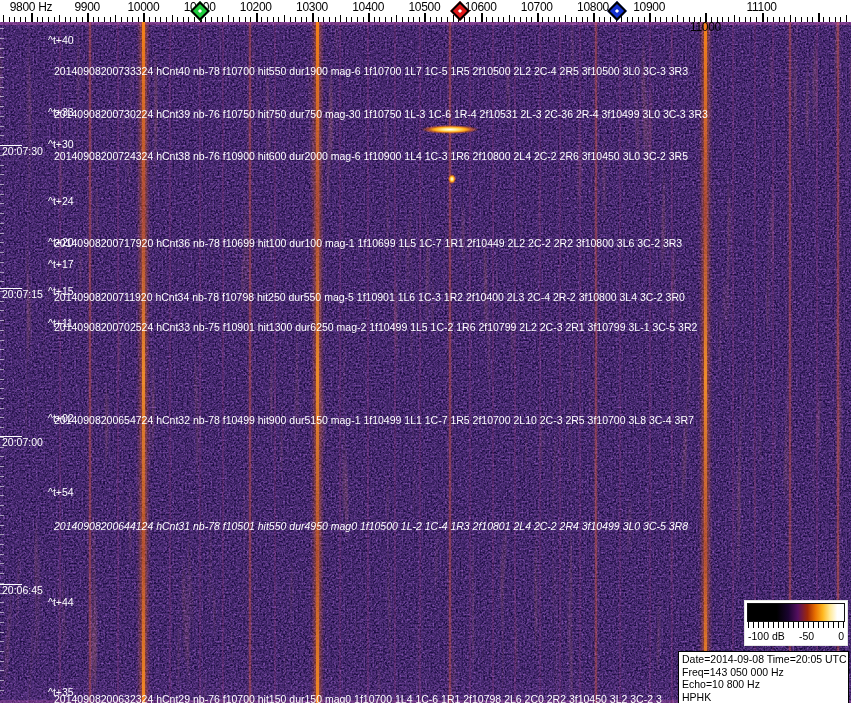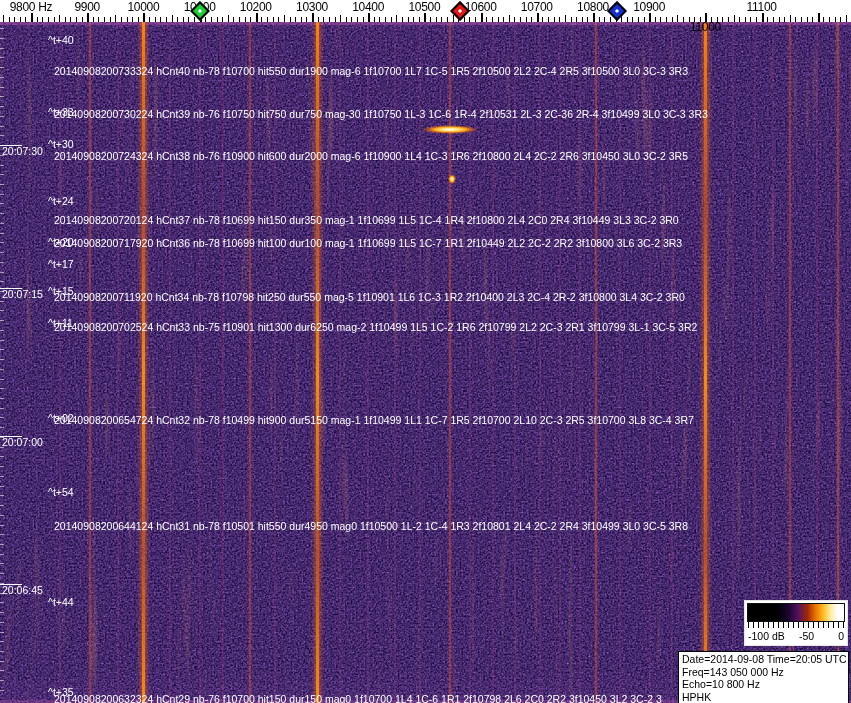--- a/index.html
+++ b/index.html
@@ -383,26 +383,25 @@
       <div class="det" style="left: 48px; top: 259px;">^t+17</div>
       <div class="det" style="left: 48px; top: 286px;">^t+15</div>
       <div class="det" style="left: 48px; top: 318px;">^t+11</div>
       <div class="det" style="left: 48px; top: 413px;">^t+02</div>
       <div class="det" style="left: 48px; top: 487px;">^t+54</div>
       <div class="det" style="left: 48px; top: 597px;">^t+44</div>
       <div class="det" style="left: 48px; top: 687px;">^t+35</div>
       <div class="det" style="left: 54px; top: 66px;">20140908200733324 hCnt40 nb-78 f10700 hit550 dur1900 mag-6 1f10700 1L7 1C-5 1R5 2f10500 2L2 2C-4 2R5 3f10500 3L0 3C-3 3R3</div>
       <div class="det" style="left: 54px; top: 109px;">20140908200730224 hCnt39 nb-76 f10750 hit750 dur750 mag-30 1f10750 1L-3 1C-6 1R-4 2f10531 2L-3 2C-36 2R-4 3f10499 3L0 3C-3 3R3</div>
       <div class="det" style="left: 54px; top: 151px;">20140908200724324 hCnt38 nb-76 f10900 hit600 dur2000 mag-6 1f10900 1L4 1C-3 1R6 2f10800 2L4 2C-2 2R6 3f10450 3L0 3C-2 3R5</div>
-      <div class="det" style="left: 54px; top: 215px;">20140908200720124 hCnt37 nb-78 f10699 hit150 dur350 mag-1 1f10699 1L5 1C-4 1R4 2f10800 2L4 2C0 2R4 3f10449 3L3 3C-2 3R0</div>
       <div class="det" style="left: 54px; top: 238px;">20140908200717920 hCnt36 nb-78 f10699 hit100 dur100 mag-1 1f10699 1L5 1C-7 1R1 2f10449 2L2 2C-2 2R2 3f10800 3L6 3C-2 3R3</div>
       <div class="det" style="left: 54px; top: 292px;">20140908200711920 hCnt34 nb-78 f10798 hit250 dur550 mag-5 1f10901 1L6 1C-3 1R2 2f10400 2L3 2C-4 2R-2 3f10800 3L4 3C-2 3R0</div>
       <div class="det" style="left: 54px; top: 322px;">20140908200702524 hCnt33 nb-75 f10901 hit1300 dur6250 mag-2 1f10499 1L5 1C-2 1R6 2f10799 2L2 2C-3 2R1 3f10799 3L-1 3C-5 3R2</div>
       <div class="det" style="left: 54px; top: 415px;">20140908200654724 hCnt32 nb-78 f10499 hit900 dur5150 mag-1 1f10499 1L1 1C-7 1R5 2f10700 2L10 2C-3 2R5 3f10700 3L8 3C-4 3R7</div>
-      <div class="det" style="left: 54px; top: 521px;">20140908200644124 hCnt31 nb-78 f10501 hit550 dur4950 mag0 1f10500 1L-2 1C-4 1R3 2f10801 2L4 2C-2 2R4 3f10499 3L0 3C-5 3R8</div>
+      <div class="det" style="left: 54px; top: 521px; font-style: italic;">20140908200644124 hCnt31 nb-78 f10501 hit550 dur4950 mag0 1f10500 1L-2 1C-4 1R3 2f10801 2L4 2C-2 2R4 3f10499 3L0 3C-5 3R8</div>
       <div class="det" style="left: 54px; top: 694px;">20140908200632324 hCnt29 nb-76 f10700 hit150 dur150 mag0 1f10700 1L4 1C-6 1R1 2f10798 2L6 2C0 2R2 3f10450 3L2 3C-2 3</div>
     </div>
 
   <div class="legend">
     <div class="grad"></div>
     <div class="lticks">
         <div class="ltick" style="left: 0px;"></div>
         <div class="ltick" style="left: 5px;"></div>
         <div class="ltick" style="left: 10px;"></div>
         <div class="ltick" style="left: 15px;"></div>

